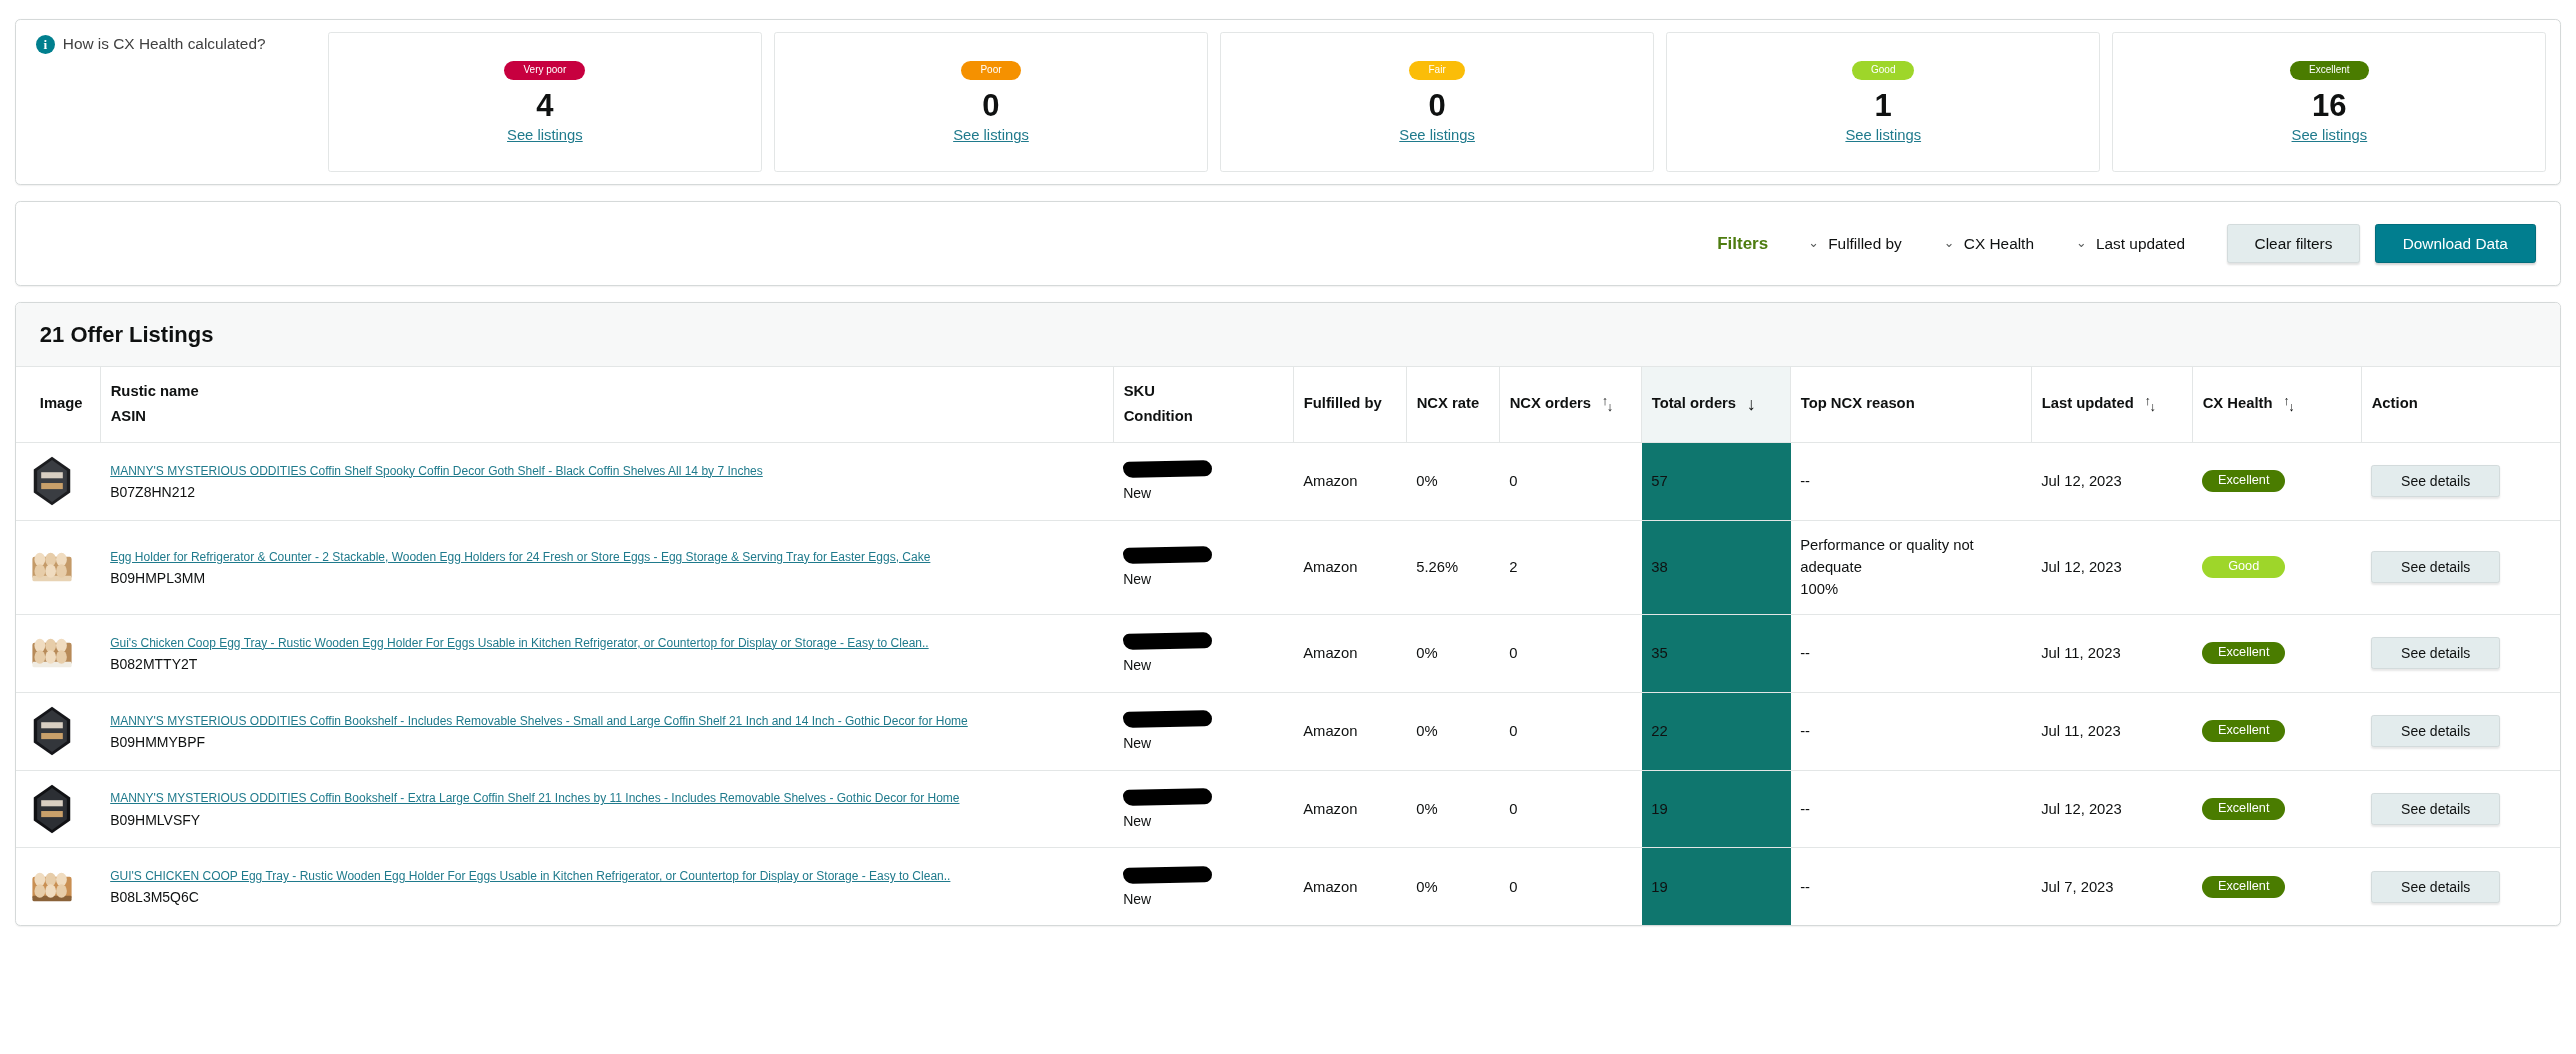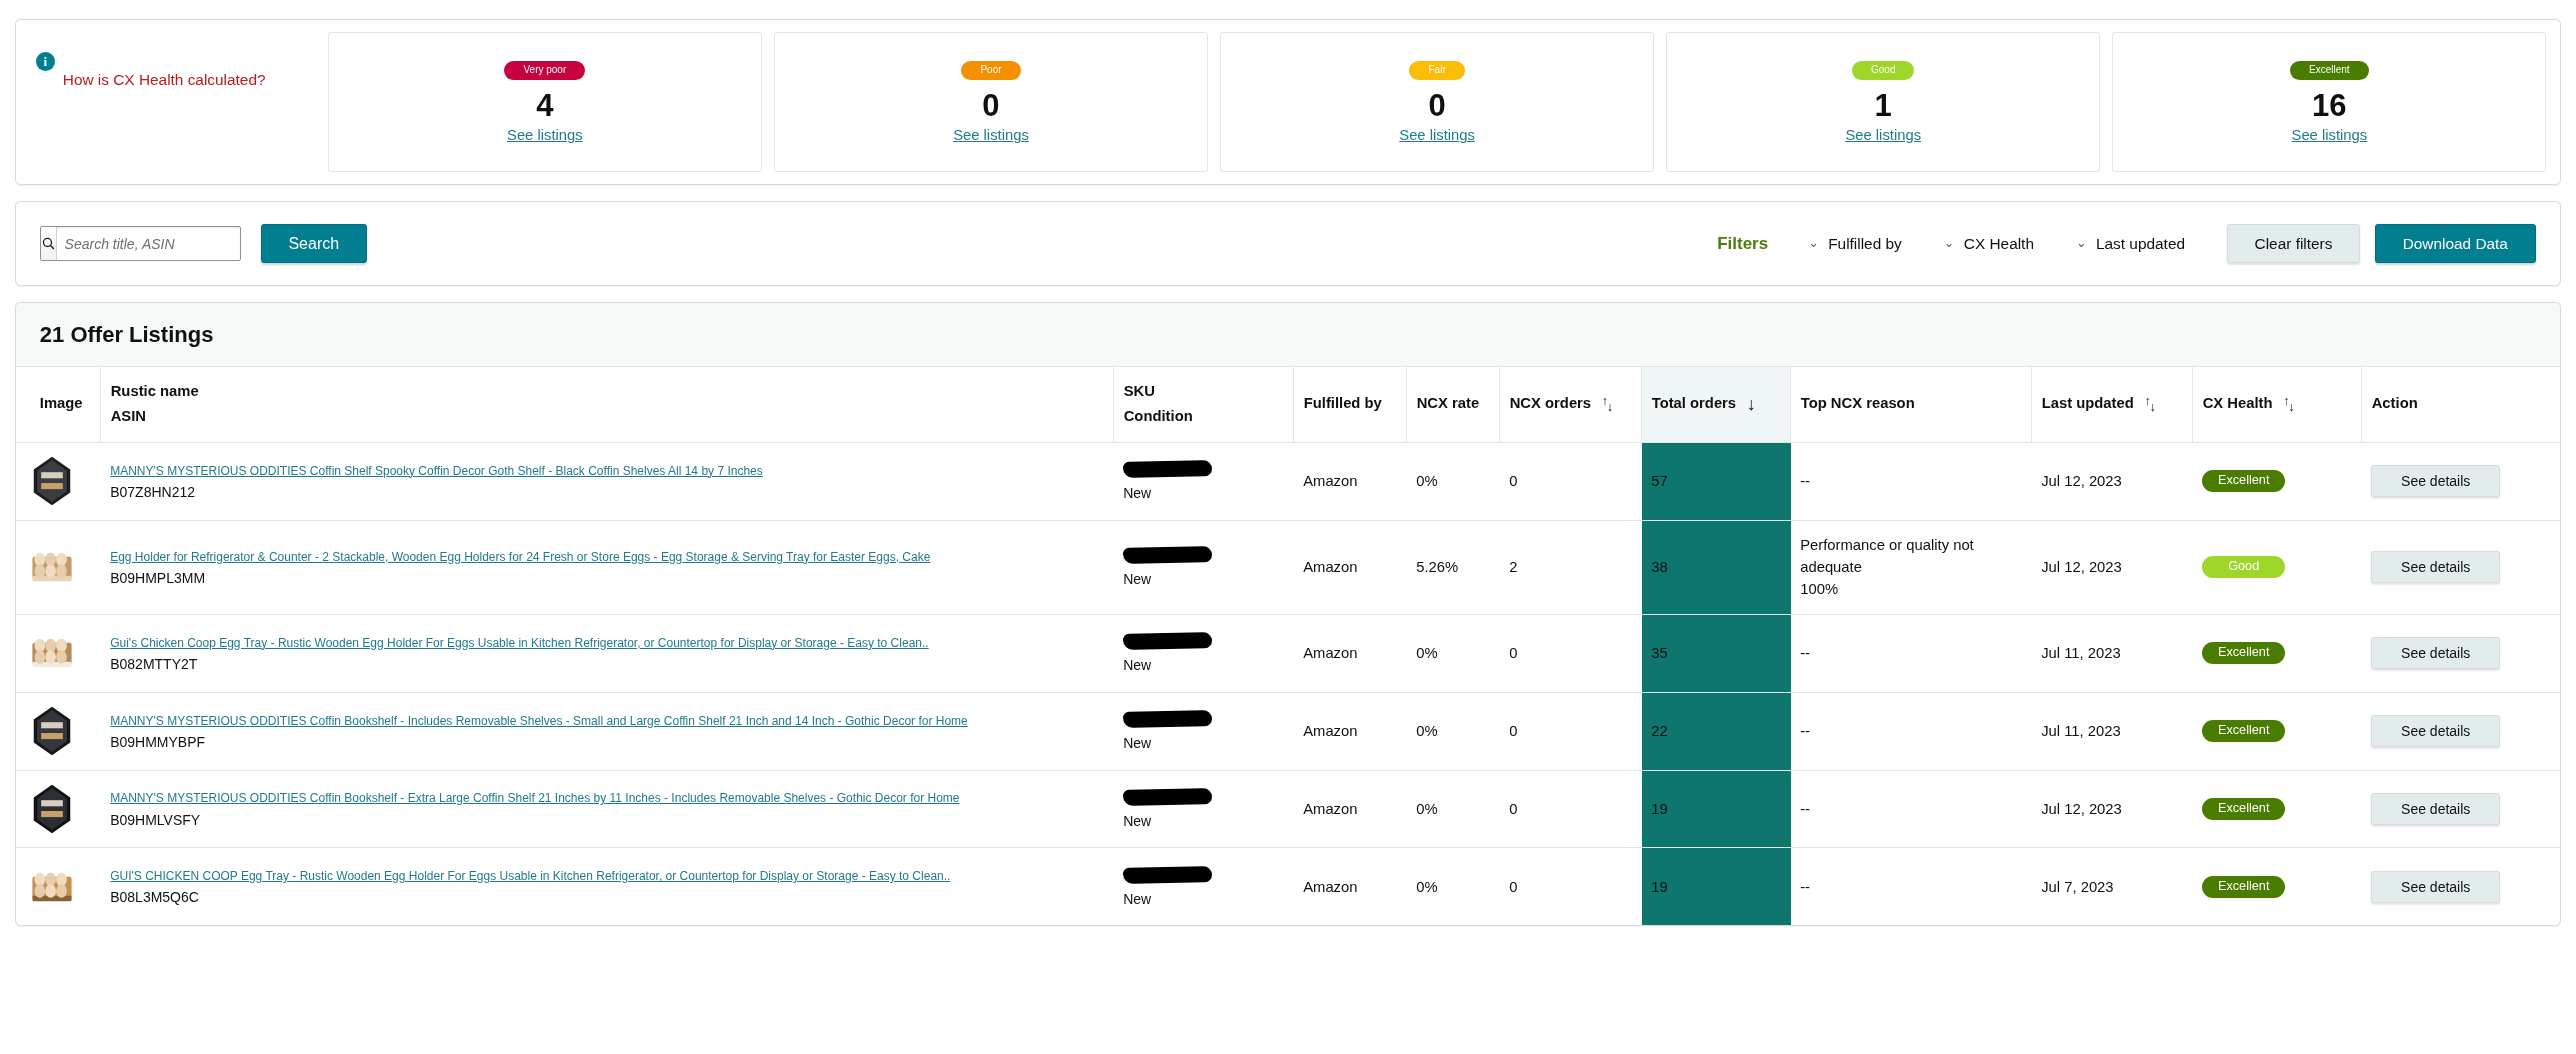--- a/index.html
+++ b/index.html
@@ -29,21 +29,21 @@
   }
   .cx-left-title { font-size: 17px; font-weight: 700; color: #0f1111; line-height: 1.3; }
   .cx-help { display: flex; align-items: center; gap: 8px; }
   .info-icon {
     width: 19px; height: 19px; border-radius: 50%;
     background: #007f8e; color:#fff;
     display: inline-flex; align-items: center; justify-content: center;
     font-size: 13.4px; font-weight: 700; font-family: "Liberation Serif", serif;
     flex: 0 0 auto; line-height:1;
   }
-  .cx-help-link { font-size: 15.4px; color: #b91c1c; margin-top: 36px; }
+  .cx-help-link { font-size: 15.4px; color: #404040; }
   .cx-cards { flex: 1; display: flex; gap: 12px; padding: 12px 13.4px 12px 0; }
   .cx-card {
     flex: 1 1 0;
     border: 0.7px solid #e3e6e6;
     border-radius: 2.7px;
     background:#fff;
     display: flex; flex-direction: column; align-items: center; justify-content: center;
     padding: 10.7px 5.4px;
   }
   .pill {
@@ -213,32 +213,20 @@
         </div>
         <div class="cx-card">
           <span class="pill" style="background:#4a7c00">Excellent</span>
           <div class="cx-count">16</div>
           <a class="cx-seelistings" href="#">See listings</a>
         </div>
       </div>
   </section>
 
   <section class="filter-bar">
-    <div class="search-wrap">
-      <div class="search-box">
-        <span class="search-icon-cell">
-          <svg width="14.8" height="14.8" viewBox="0 0 24 24" fill="none" stroke="#0f1111" stroke-width="2">
-            <circle cx="10.5" cy="10.5" r="6.5"></circle>
-              <line x1="15.4" y1="15.4" x2="21" y2="21"></line>
-          </svg>
-        </span>
-        <input class="search-input" type="text" placeholder="Search title, ASIN" style="">
-      </div>
-      <button class="btn btn-search">Search</button>
-    </div>
 
     <div class="filters-right">
       <span class="filters-label">Filters</span>
 
       <div class="filter-drop">
         <span class="chev">⌄</span>
         <span class="filter-drop-label">Fulfilled by</span>
       </div>
       <div class="filter-drop">
         <span class="chev">⌄</span>

